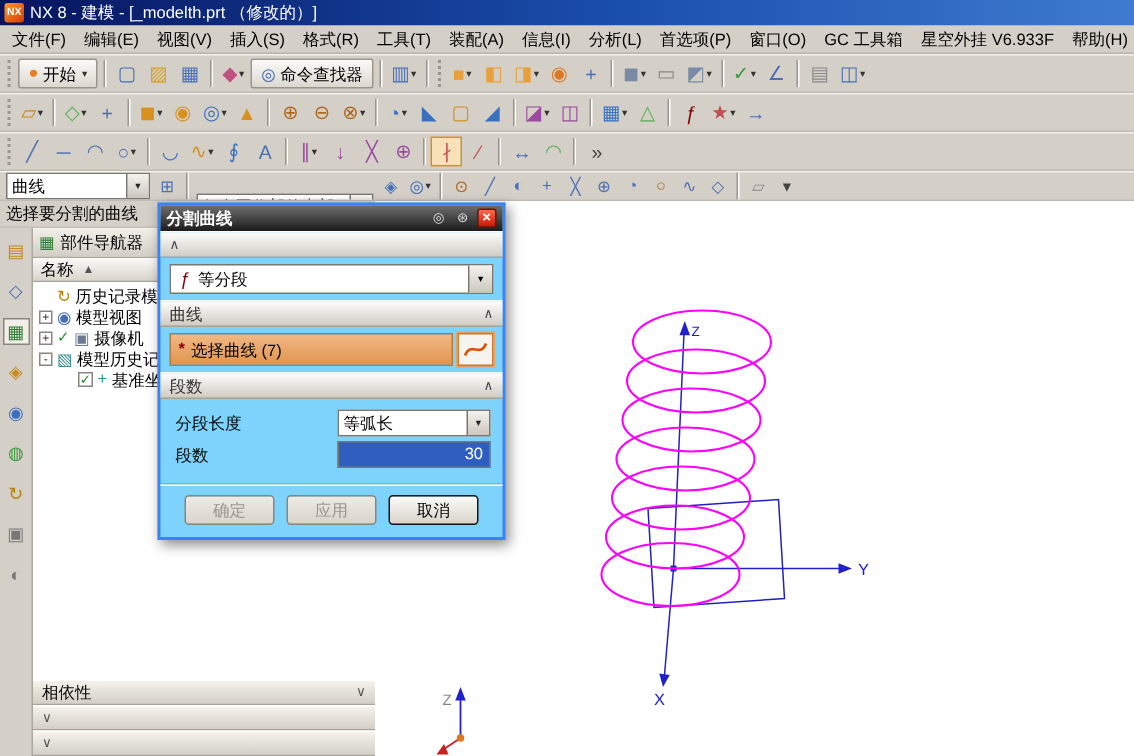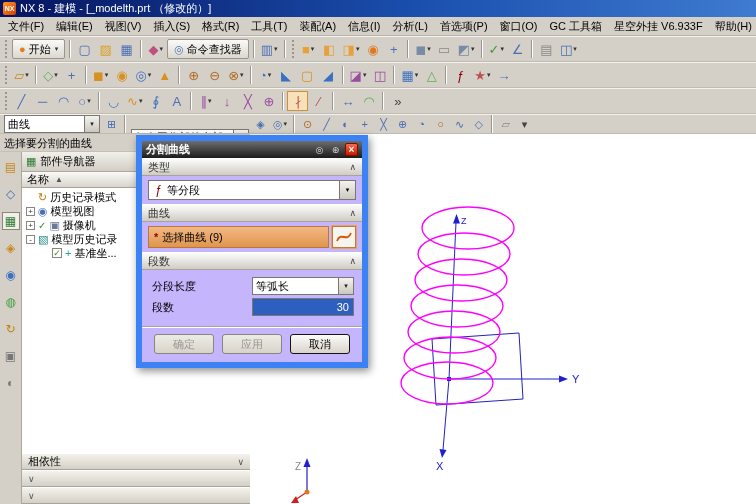--- a/index.html
+++ b/index.html
@@ -64,22 +64,22 @@
   .ticon{font-size:11px;flex:none;}
   .panelbar{height:17px;flex:none;background:linear-gradient(#f4f2ec,#d4d0c6);border-top:1px solid #fff;
     border-bottom:1px solid #a8a49c;display:flex;align-items:center;padding:0 6px;}
   .panelbar .pl{flex:1;}
   .panelbar .pch{color:#555;font-size:9px;}
 
   
   #viewport{position:absolute;left:250px;top:134px;right:0;bottom:0;background:#fff;overflow:hidden;}
 
   
-  #dialog{position:absolute;left:105px;top:135px;width:232px;background:#c4b5fd;border:6px solid #3b82f6;
-    box-shadow:2px 3px 8px rgba(0,0,0,.45);z-index:10;margin-left:31px;}
+  #dialog{position:absolute;left:105px;top:135px;width:232px;background:#7dd3fc;border:2px solid #3b82f6;
+    box-shadow:2px 3px 8px rgba(0,0,0,.45);z-index:10;}
   #dlg-title{height:17px;background:linear-gradient(#6e6e6e,#1c1c1c);display:flex;align-items:center;gap:3px;padding:0 4px;}
   #dlg-title .t{color:#fff;font-weight:bold;flex:1;}
   .dlg-tbtn{width:13px;height:13px;flex:none;display:flex;align-items:center;justify-content:center;font-size:9px;color:#ddd;}
   .dlg-close{background:linear-gradient(#ff6a4a,#c81800);border:1px solid #7a0e00;border-radius:2px;color:#fff;font-weight:bold;font-size:10px;}
   .dsec{height:18px;background:linear-gradient(#fdfdfb,#cfccc4);border-top:1px solid #fff;border-bottom:1px solid #a8a49c;
     display:flex;align-items:center;padding:0 6px;}
   .dsec .sl{flex:1;color:#333;}
   .dsec .sch{font-size:9px;color:#445;}
   .dlg-pad{padding:4px 6px;}
   .bigcombo{display:flex;align-items:center;height:20px;background:#fff;border:1px solid #7a7670;}
@@ -521,39 +521,38 @@
 
   <div id="dialog">
     <div id="dlg-title">
       <span class="t">分割曲线</span>
       <span class="dlg-tbtn">◎</span>
       <span class="dlg-tbtn">⊛</span>
       <span class="dlg-tbtn dlg-close">×</span>
     </div>
 
     <div class="dsec">
-      <span class="sl">类型</span>
       <span class="sch">∧</span>
     </div>
     <div class="dlg-pad">
       <div class="bigcombo">
         <span class="ic">ƒ</span>
         <span class="cv">等分段</span>
         <span class="cbtn">▾</span>
       </div>
     </div>
 
     <div class="dsec">
       <span class="sl">曲线</span>
       <span class="sch">∧</span>
     </div>
     <div class="dlg-pad curve-row">
       <div class="hl">
         <span class="star">*</span>
-        <span>选择曲线 (9)</span>
+        <span>选择曲线 (7)</span>
       </div>
       <div class="curve-btn">
         <svg width="16" height="12">
           <path d="M1,10 C5,0 11,12 15,2" stroke="#e05000" stroke-width="1.8" fill="none"></path>
         </svg>
       </div>
     </div>
 
     <div class="dsec">
       <span class="sl">段数</span>

